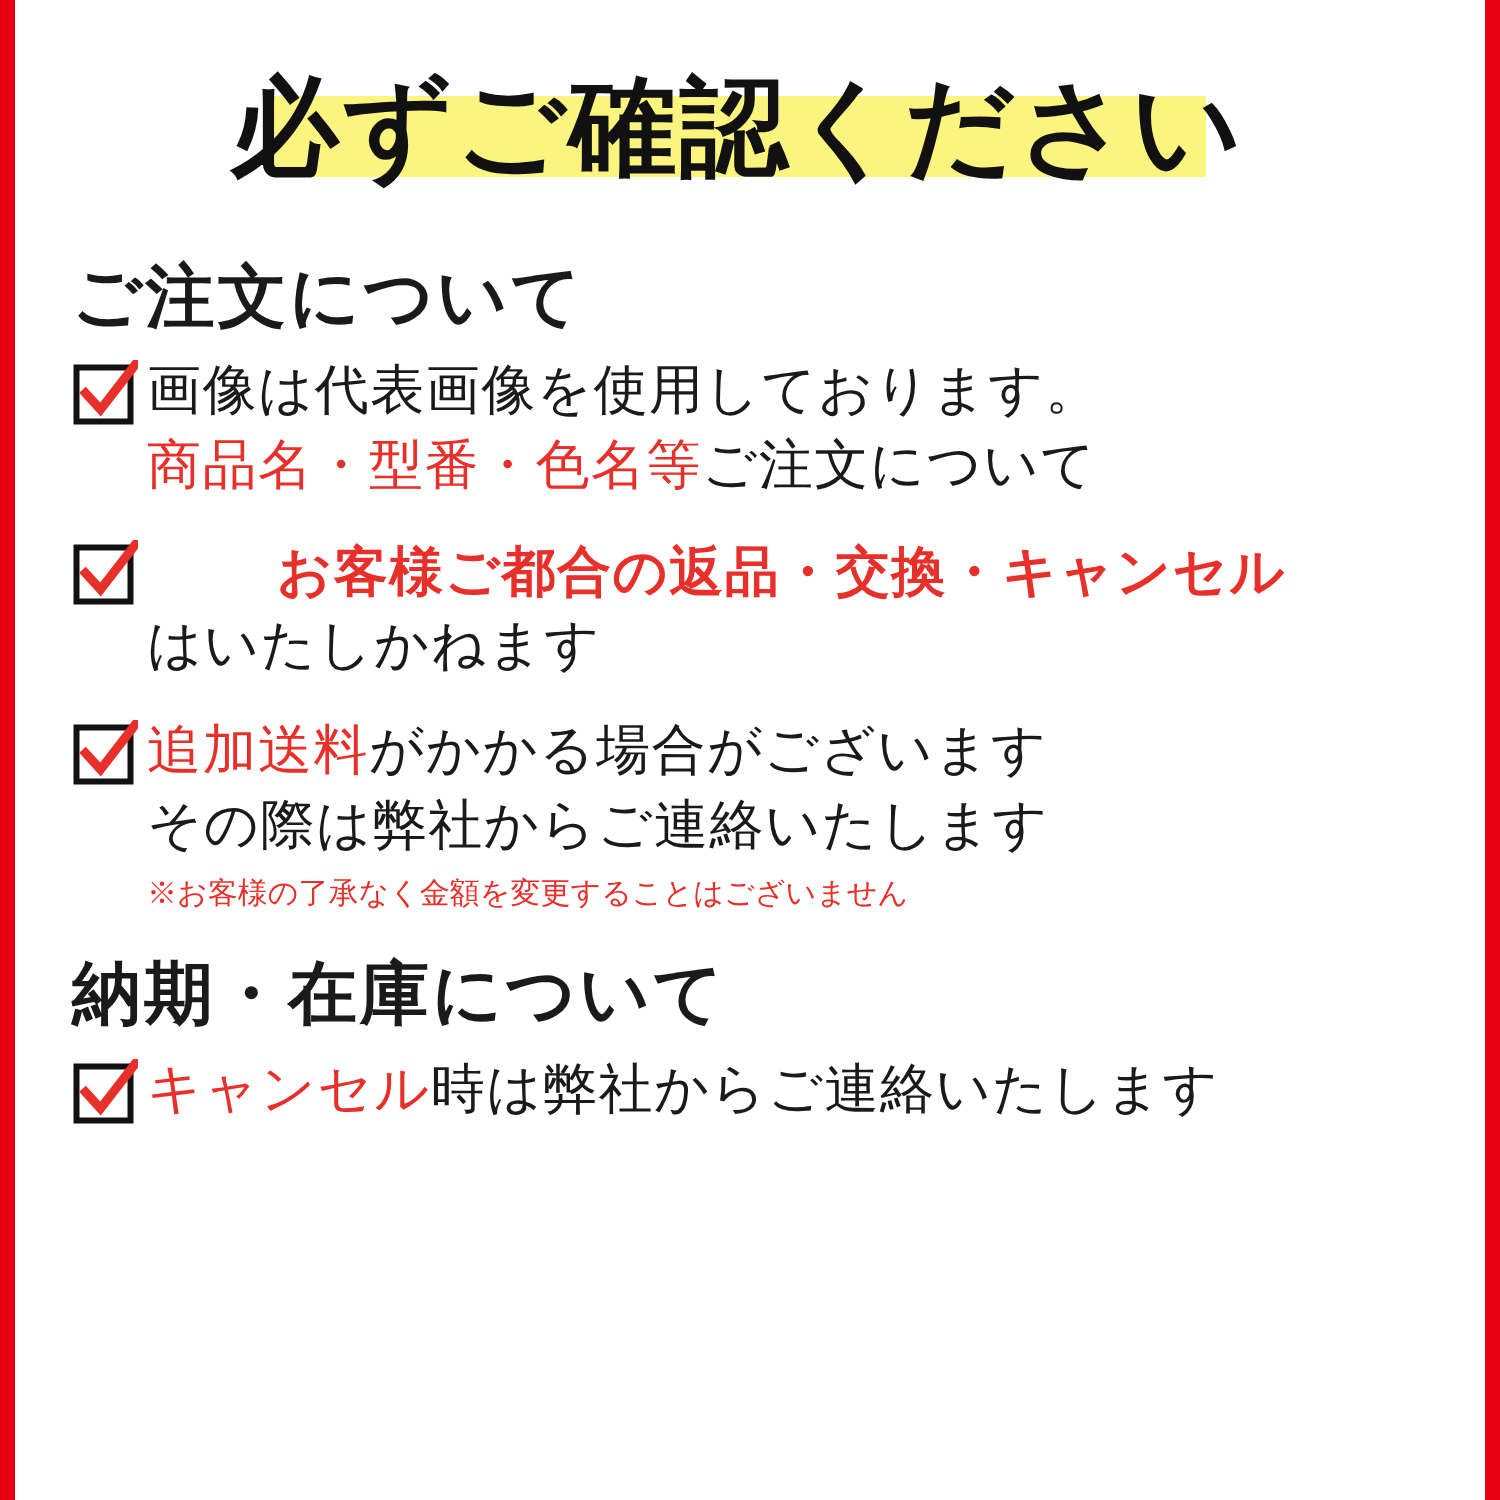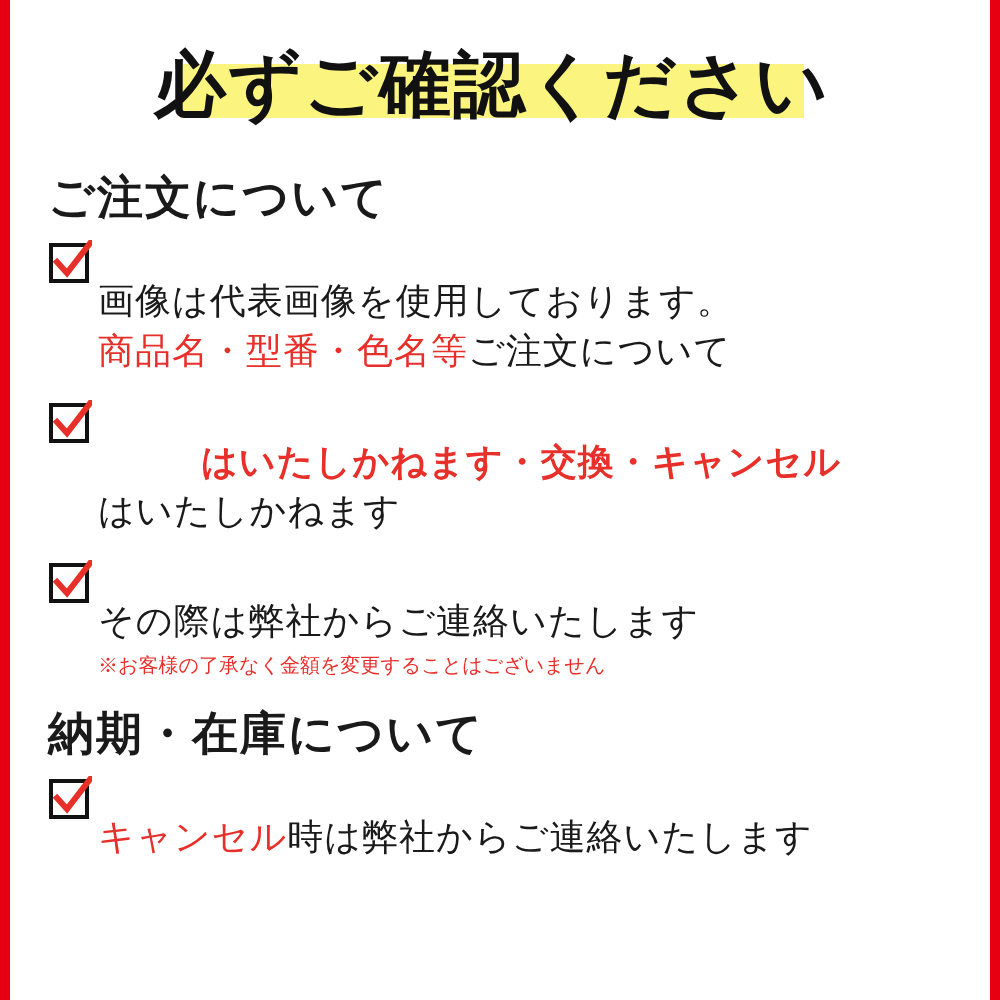--- a/index.html
+++ b/index.html
@@ -74,40 +74,40 @@
     font-family: "DejaVu Serif", "Liberation Serif", serif;
     font-weight: bold;
     font-size: 46px;
     line-height: 58px;
     color: #1a1a1a;
     letter-spacing: 2px;
     margin: 6px 0 10px 8px;
   }
   .section-heading.second {
     margin-top: 14px;
+    font-family: Liberation Serif, serif;
   }
 
   
   .item {
     display: flex;
     align-items: flex-start;
     margin: 0 0 20px 0;
   }
   .item .check {
     flex: 0 0 auto;
     width: 44px;
     height: 44px;
     margin: 4px 6px 0 8px;
     position: relative;
   }
   .item .check svg { display: block; }
   .lines {
     flex: 1 1 auto;
     min-width: 0;
-    margin-top: 40px;
   }
   .line {
     font-family: "DejaVu Serif", "Liberation Serif", serif;
     font-size: 36px;
     line-height: 50px;
     letter-spacing: 1px;
     color: #1a1a1a;
     white-space: nowrap;
   }
   .line.bold {
@@ -154,33 +154,34 @@
     </div>
 
     <div class="item">
       <span class="check">
         <svg width="44" height="44" viewBox="0 0 44 44">
           <rect x="3" y="5" width="36" height="36" fill="#ffffff" stroke="#111111" stroke-width="4"></rect>
           <path d="M9 22 L19 33 L43 2" fill="none" stroke="#e8302a" stroke-width="6" stroke-linecap="square"></path>
         </svg>
       </span>
       <div class="lines">
-        <div class="line bold red">はいたしかねます・交換・キャンセル</div>
+        <div class="line bold red">お客様ご都合の返品・交換・キャンセル</div>
         <div class="line">はいたしかねます</div>
       </div>
     </div>
 
     <div class="item">
       <span class="check">
         <svg width="44" height="44" viewBox="0 0 44 44">
           <rect x="3" y="5" width="36" height="36" fill="#ffffff" stroke="#111111" stroke-width="4"></rect>
           <path d="M9 22 L19 33 L43 2" fill="none" stroke="#e8302a" stroke-width="6" stroke-linecap="square"></path>
         </svg>
       </span>
       <div class="lines">
+        <div class="line"><span class="red bold">追加送料</span><span>がかかる場合がございます</span></div>
         <div class="line">その際は弊社からご連絡いたします</div>
         <div class="note">※お客様の了承なく金額を変更することはございません</div>
       </div>
     </div>
 
     <div class="section-heading second">納期・在庫について</div>
 
 
     <div class="item">
       <span class="check">

